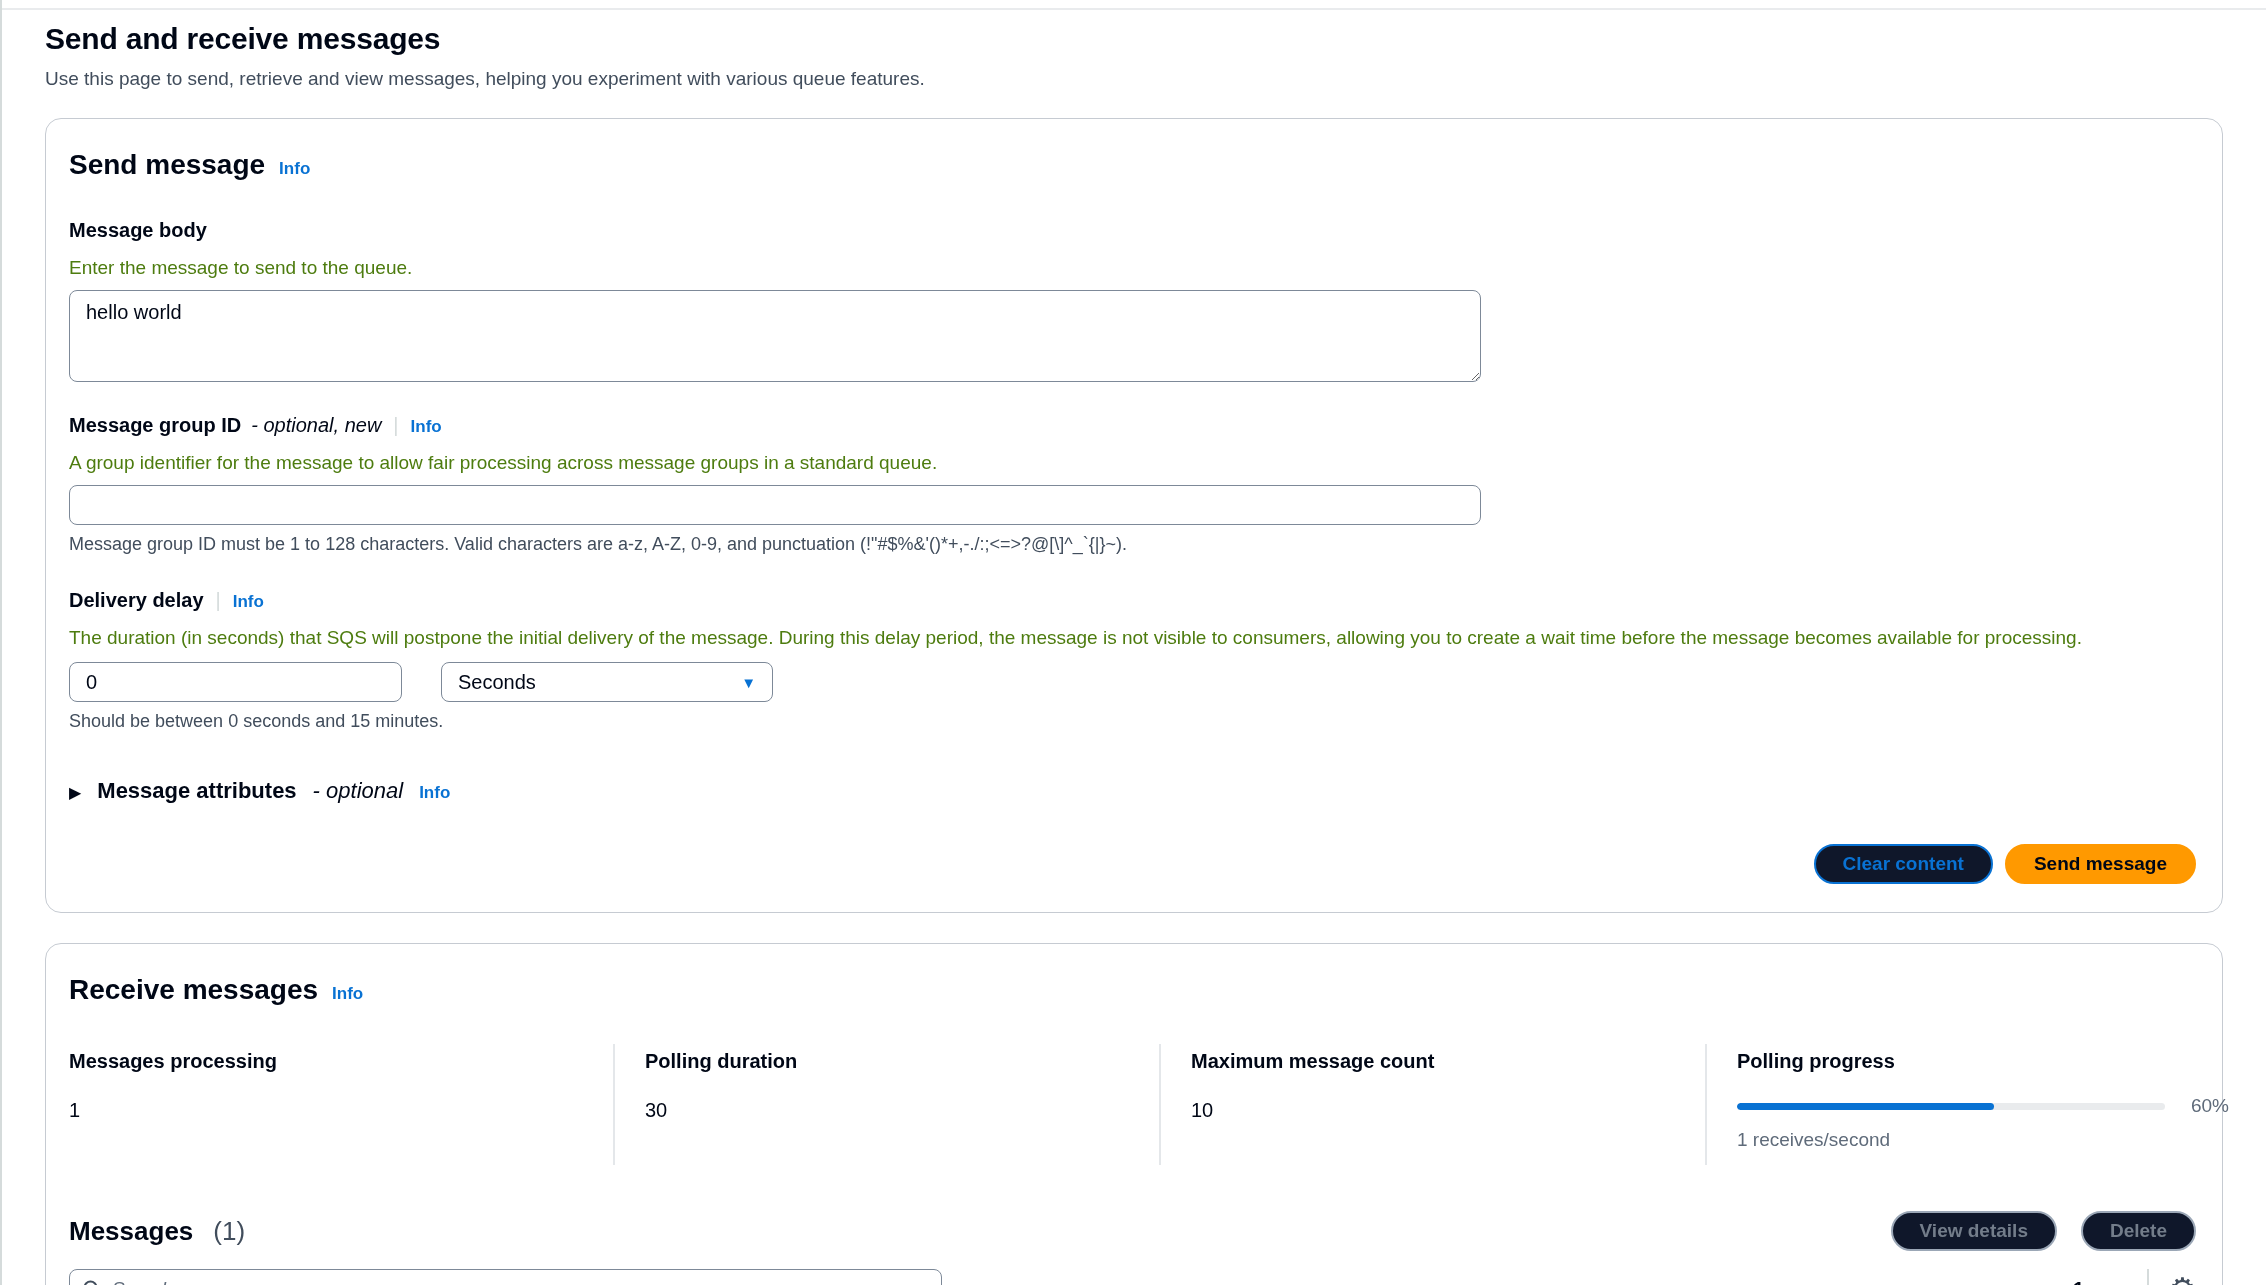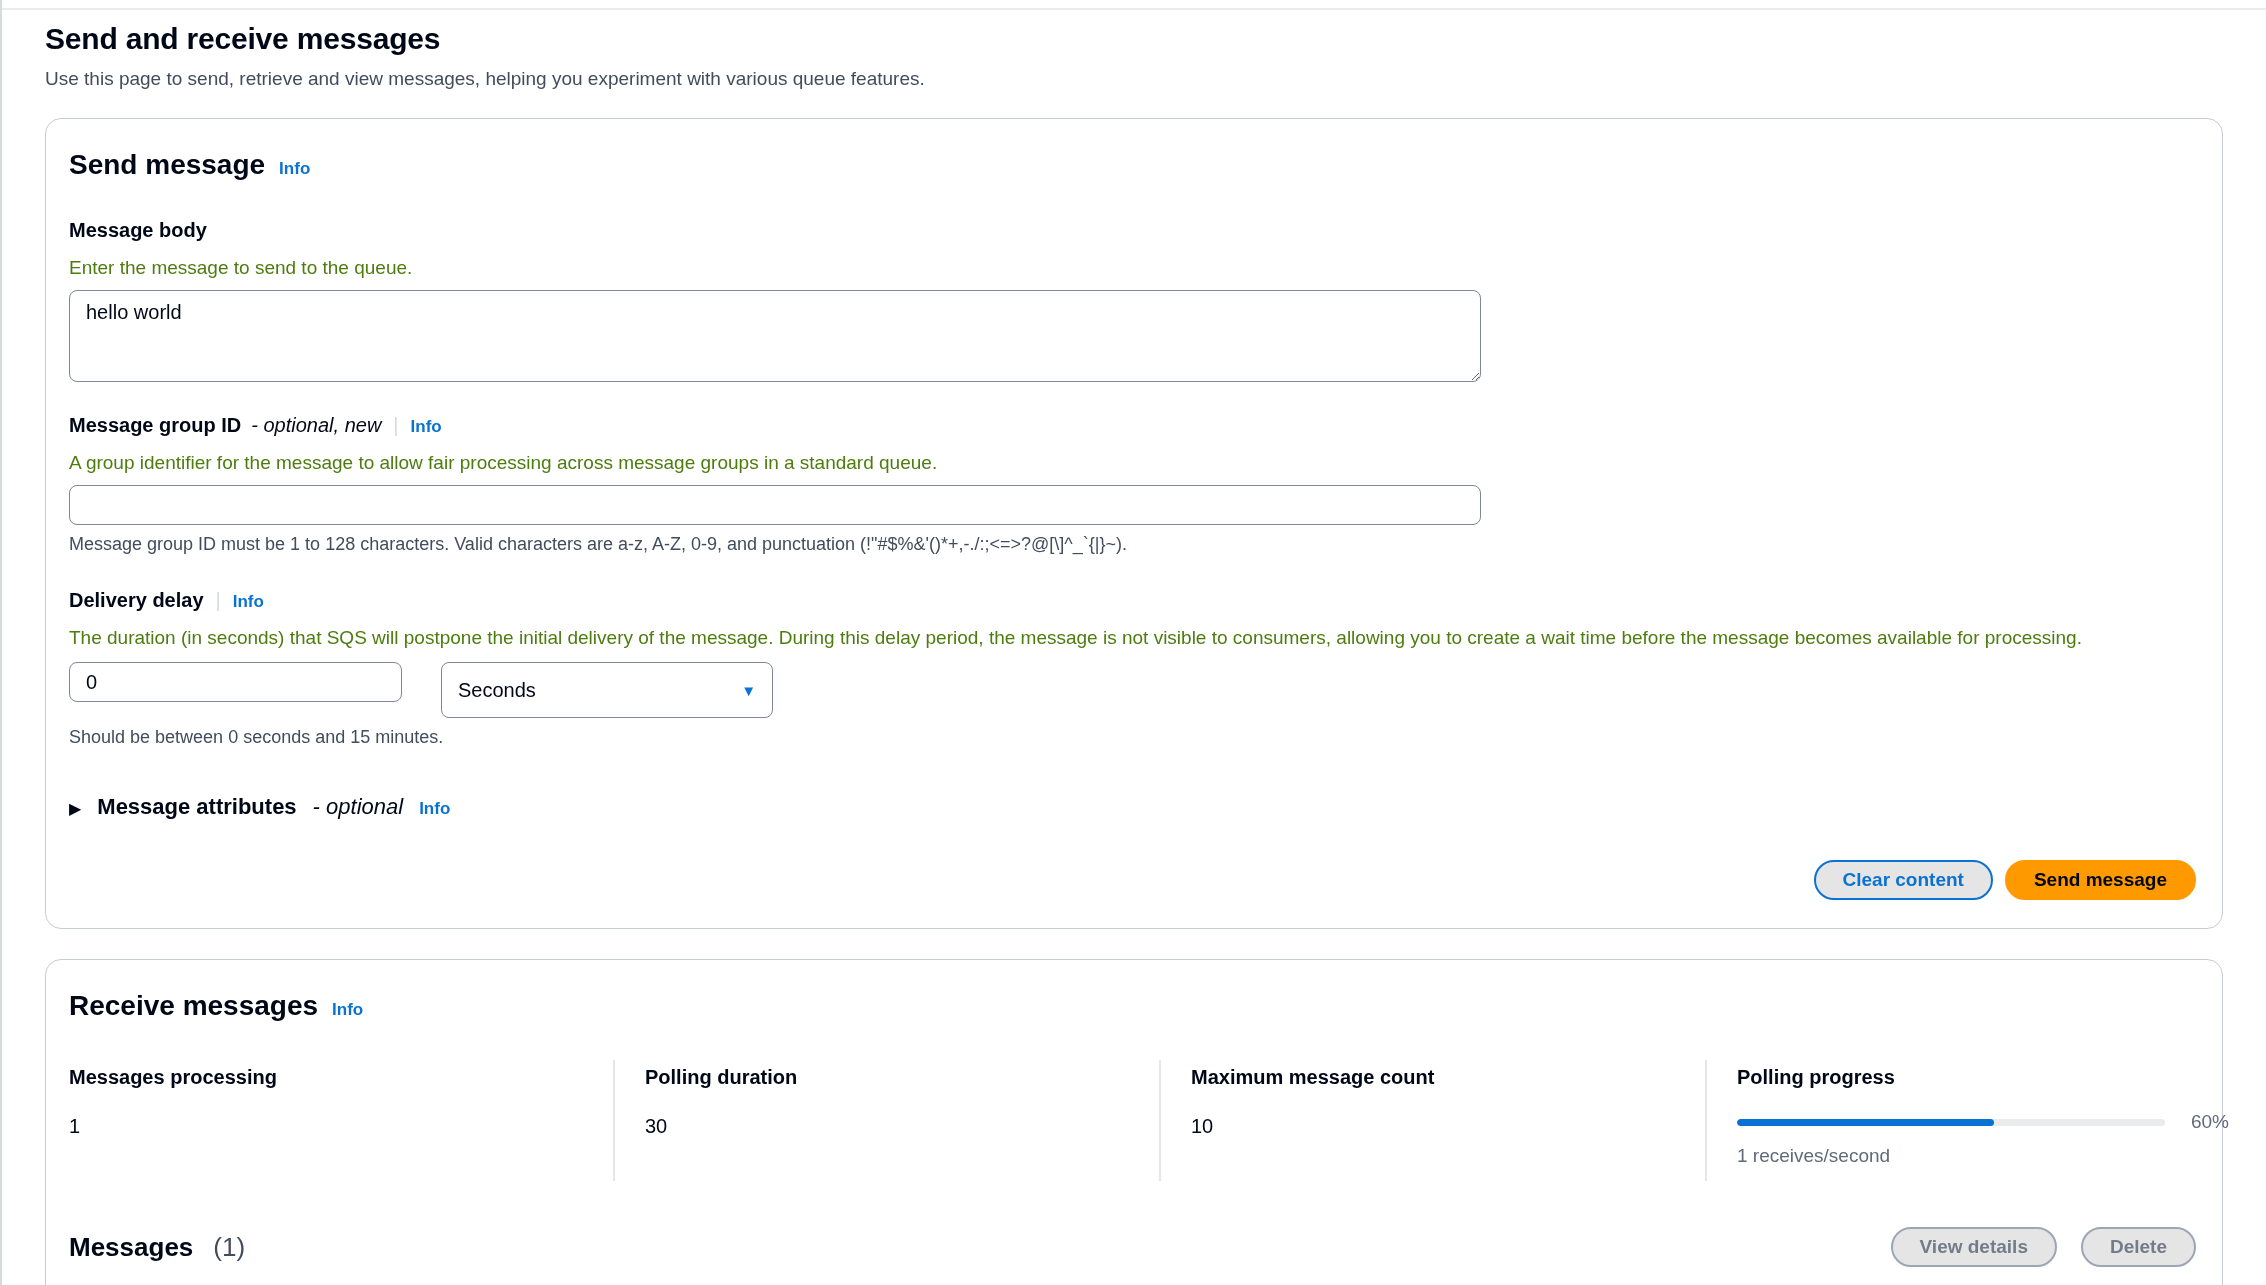--- a/index.html
+++ b/index.html
@@ -47,35 +47,35 @@
     border: 1px solid #7d8998; border-radius: 8px;
     padding: 0 16px; font-family: "Liberation Sans", sans-serif;
     font-size: 20px; color: #000716;
   }
   .inline-controls { display: flex; gap: 39px; margin-top: 13px; }
   input.small-input {
     width: 333px; height: 40px; border: 1px solid #7d8998; border-radius: 8px;
     padding: 0 16px; font-family: "Liberation Sans", sans-serif; font-size: 20px; color: #000716;
   }
   .select {
-    width: 332px; height: 56px; border: 1px solid #7d8998; border-radius: 8px;
+    width: 332px; height: 40px; border: 1px solid #7d8998; border-radius: 8px;
     display: flex; align-items: center; justify-content: space-between;
     padding: 0 16px; font-size: 20px; cursor: pointer; background: #fff;
   }
   .select .caret { color: #0972d3; font-size: 15px; }
 
   .expander-row { display: flex; align-items: baseline; gap: 16px; margin-top: 46px; }
   .expander-caret { font-size: 16px; color: #000716; cursor: pointer; }
   .expander-label { font-size: 22px; font-weight: bold; }
   .expander-suffix { font-size: 22px; font-style: italic; font-weight: normal; }
 
   .panel-actions { display: flex; justify-content: flex-end; gap: 12px; margin-top: 40px; }
 
   .btn {
-    height: 40px; border-radius: 20px; background: #e5e5e5;
+    height: 40px; border-radius: 20px; background: #0f172a;
     font-family: "Liberation Sans", sans-serif; font-size: 19px; font-weight: bold;
     padding: 0 27px; display: inline-flex; align-items: center; gap: 12px;
     cursor: pointer; white-space: nowrap;
   }
   .btn-normal   { border: 2px solid #0972d3; color: #0972d3; }
   .btn-primary  { border: 2px solid #ff9900; background: #ff9900; color: #000716; }
   .btn-disabled { border: 2px solid #9ba7b6; color: #737d8a; cursor: default; }
 
   .spinner-arc {
     width: 14px; height: 14px; border-radius: 50%;

